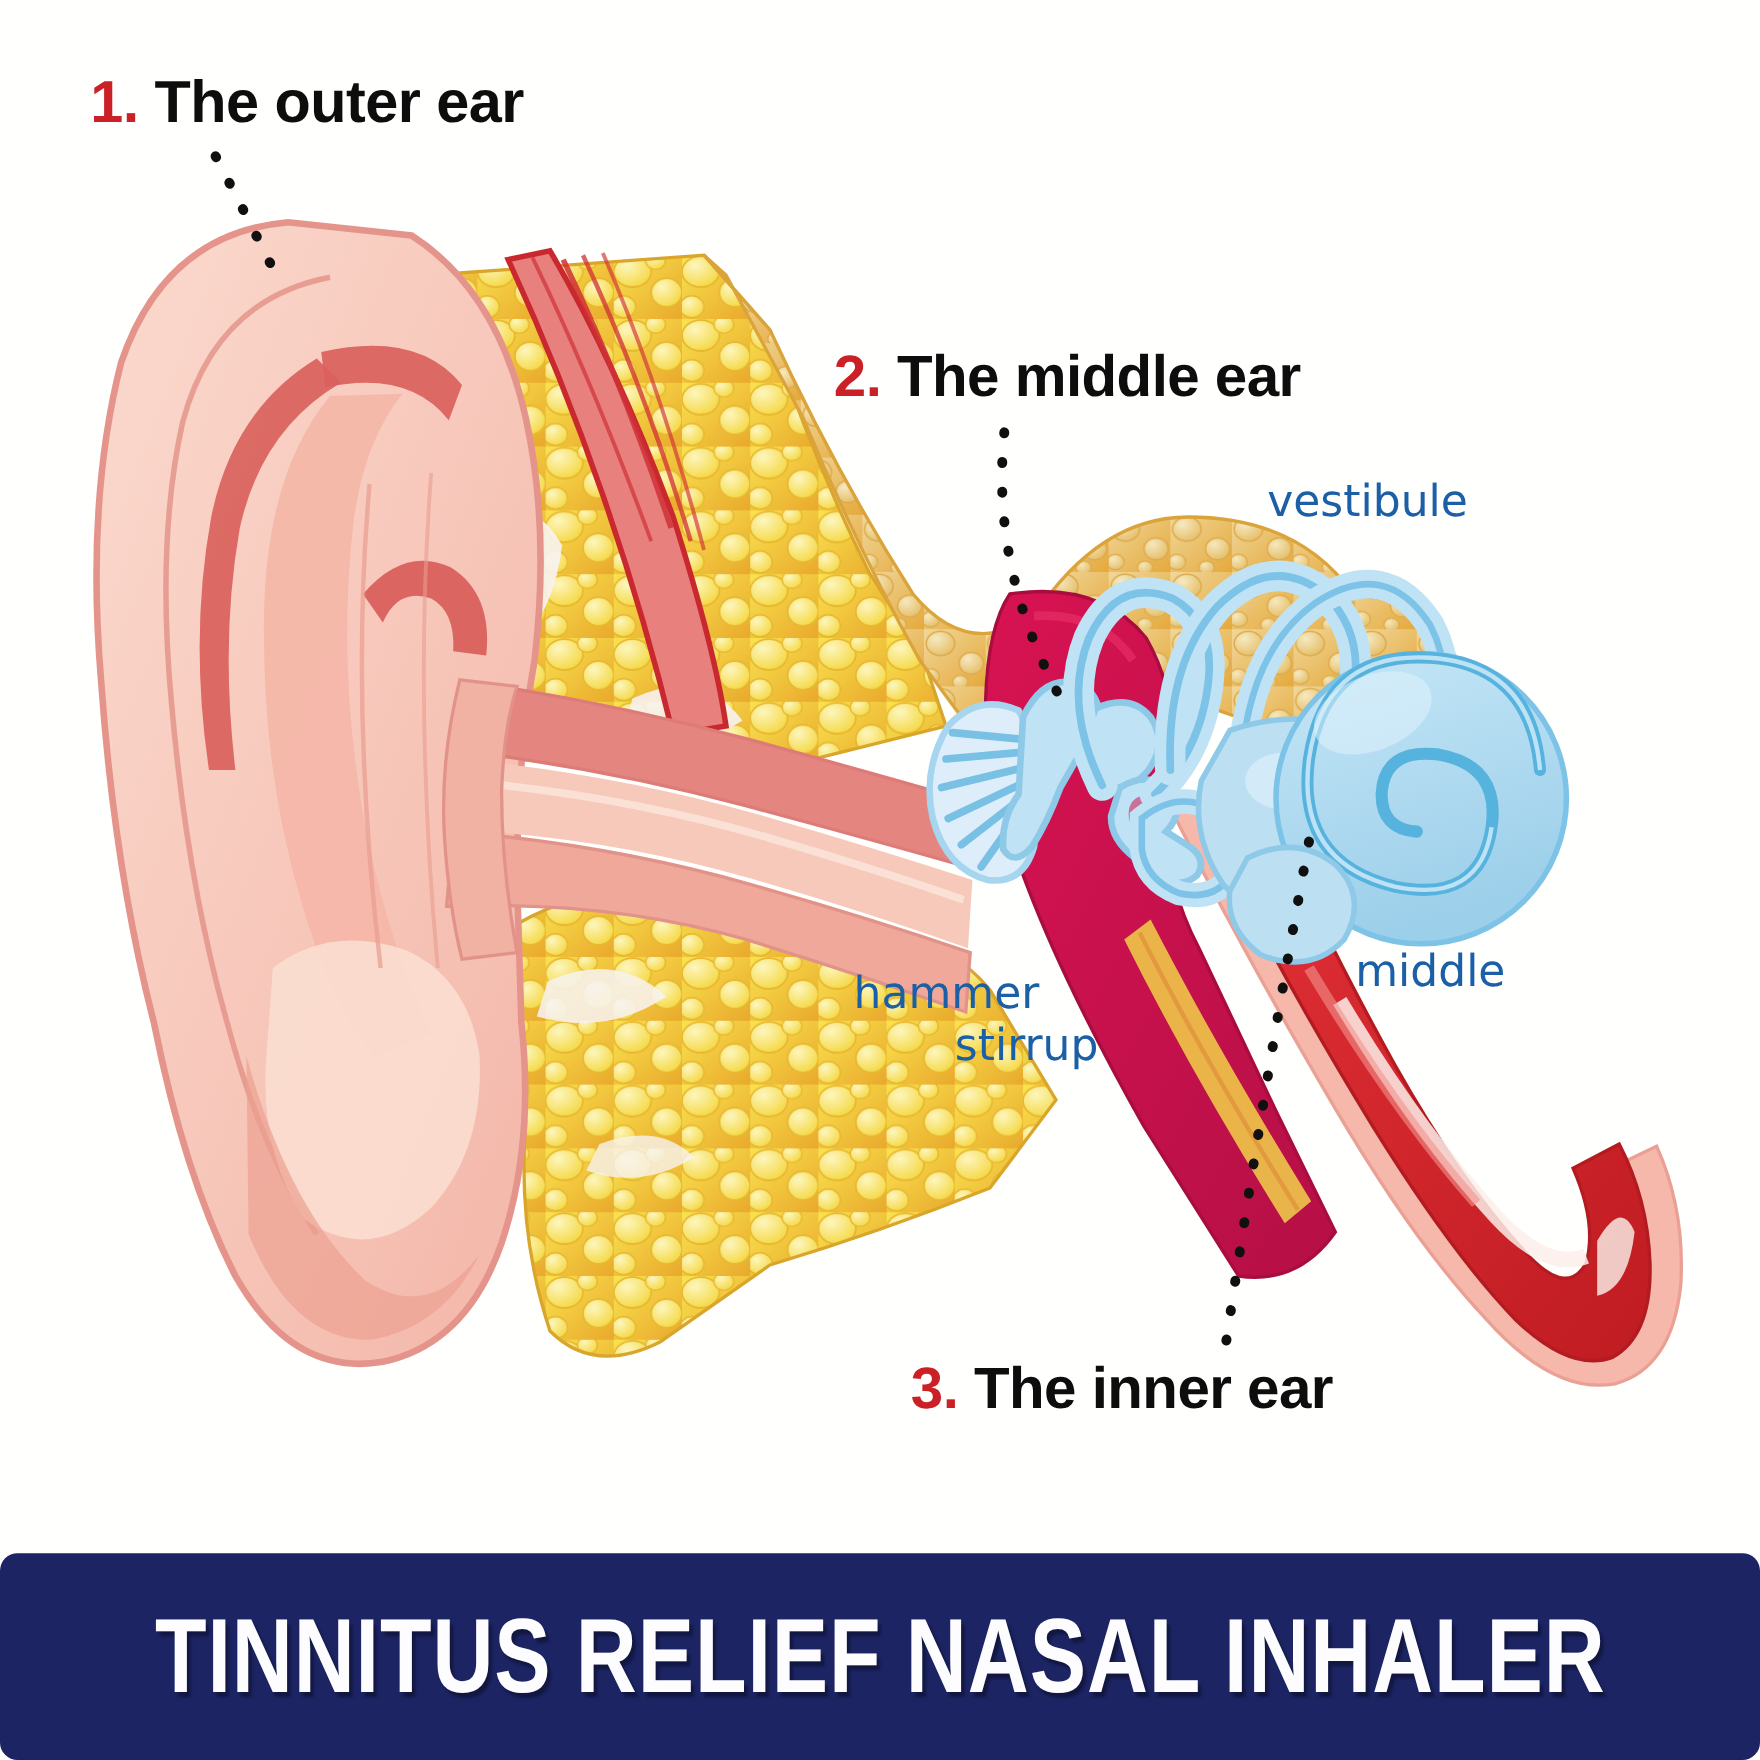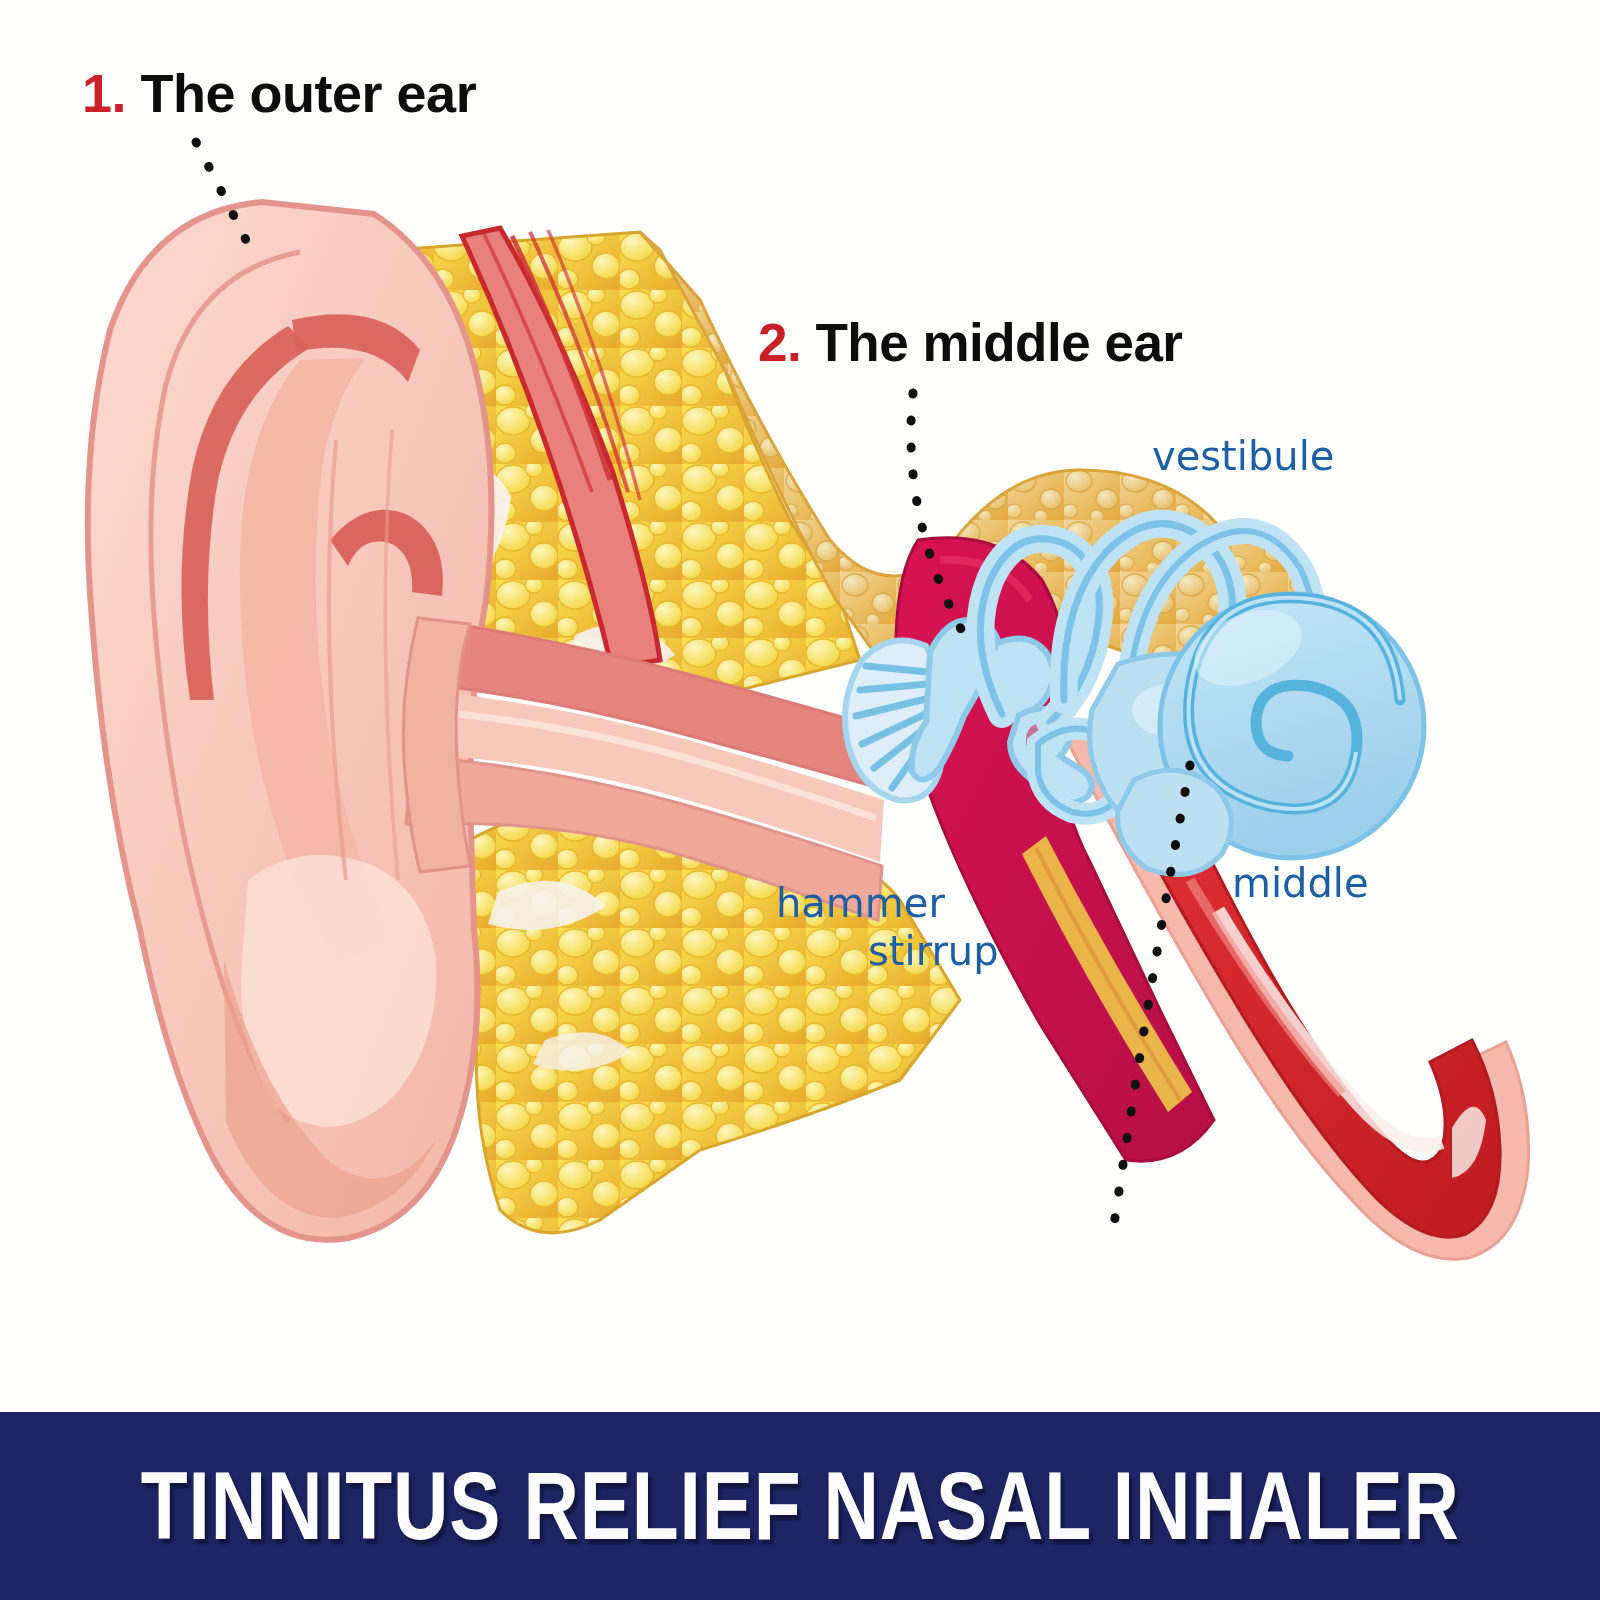--- a/index.html
+++ b/index.html
@@ -17,21 +17,21 @@
   #label-middle{left:758px;top:312px;font-size:53px;letter-spacing:-0.5px;}
   #label-inner{left:828px;top:1232px;font-size:53px;letter-spacing:-0.5px;}
 
   .bluelbl{color:#1b5fa6;font-family:"DejaVu Sans",sans-serif;font-size:40px;}
   #label-vestibule{left:1152px;top:433px;text-align:right;}
   #label-hammer{left:776px;top:880px;}
   #label-stirrup{left:868px;top:928px;}
   #label-cochlea{left:1232px;top:860px;}
 
   #banner{position:absolute;left:0;top:1412px;width:1600px;height:188px;
-          background:#1c2464;display:flex;align-items:center;justify-content:center;}
+          background:#1c2464;display:flex;align-items:center;justify-content:center;border-radius:16px;}
   #banner-text{color:#fdfdff;font-family:"Liberation Sans",sans-serif;
      font-weight:bold;font-size:96px;letter-spacing:1px;
      transform:scaleX(0.80);transform-origin:center;white-space:nowrap;
      text-shadow:4px 5px 3px rgba(0,0,0,0.35);}
 </style>
 </head>
 <body>
 
 <div id="stage">
 
@@ -278,20 +278,24 @@
   <div class="lbl numlbl" id="label-outer">
     <span class="num">1.</span>
     <span class="txt">The outer ear</span>
   </div>
 
   <div class="lbl numlbl" id="label-middle">
     <span class="num">2.</span>
     <span class="txt">The middle ear</span>
   </div>
 
+  <div class="lbl numlbl" id="label-inner">
+    <span class="num">3.</span>
+    <span class="txt">The inner ear</span>
+  </div>
 
   <div class="lbl bluelbl" id="label-vestibule">vestibule</div>
   <div class="lbl bluelbl" id="label-hammer">hammer</div>
   <div class="lbl bluelbl" id="label-stirrup">stirrup</div>
   <div class="lbl bluelbl" id="label-cochlea">middle</div>
 
   <div id="banner">
     <div id="banner-text">TINNITUS RELIEF NASAL INHALER</div>
   </div>
 

